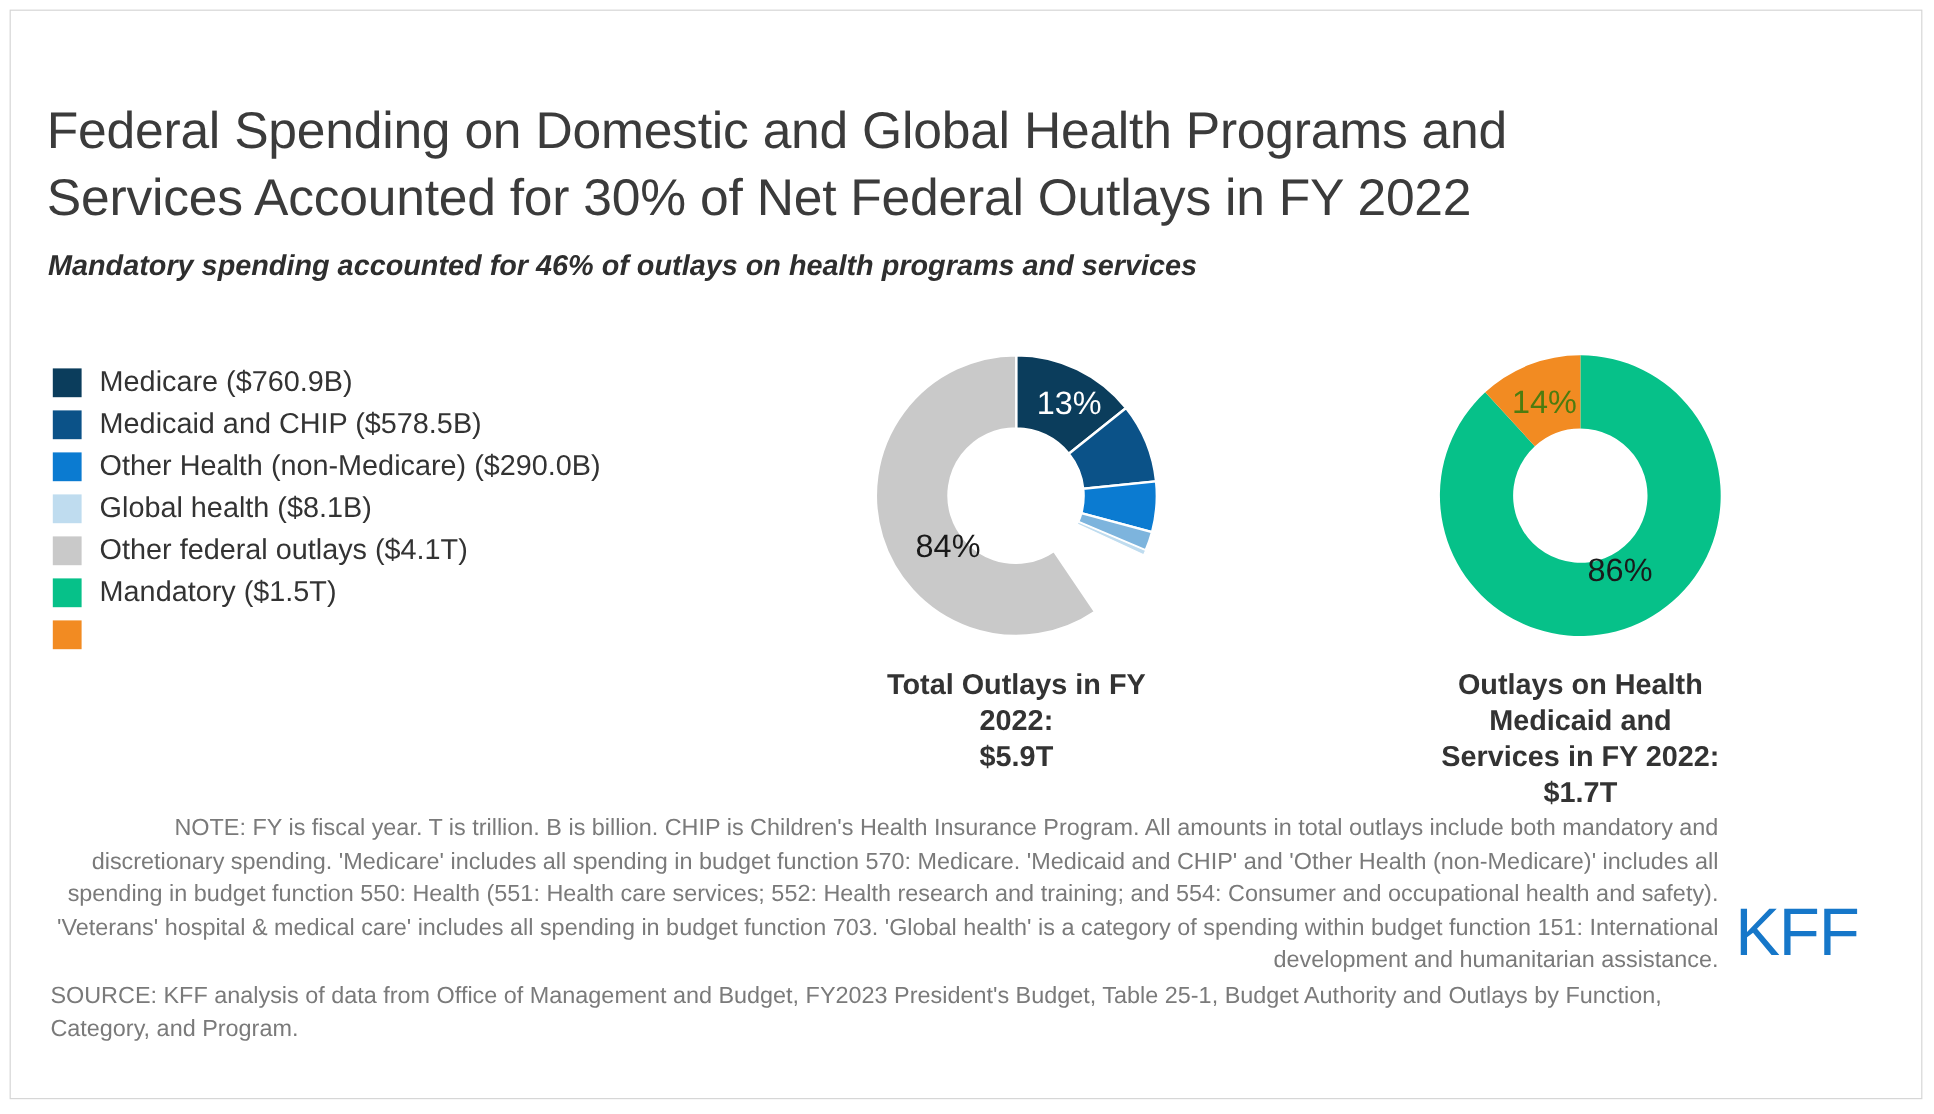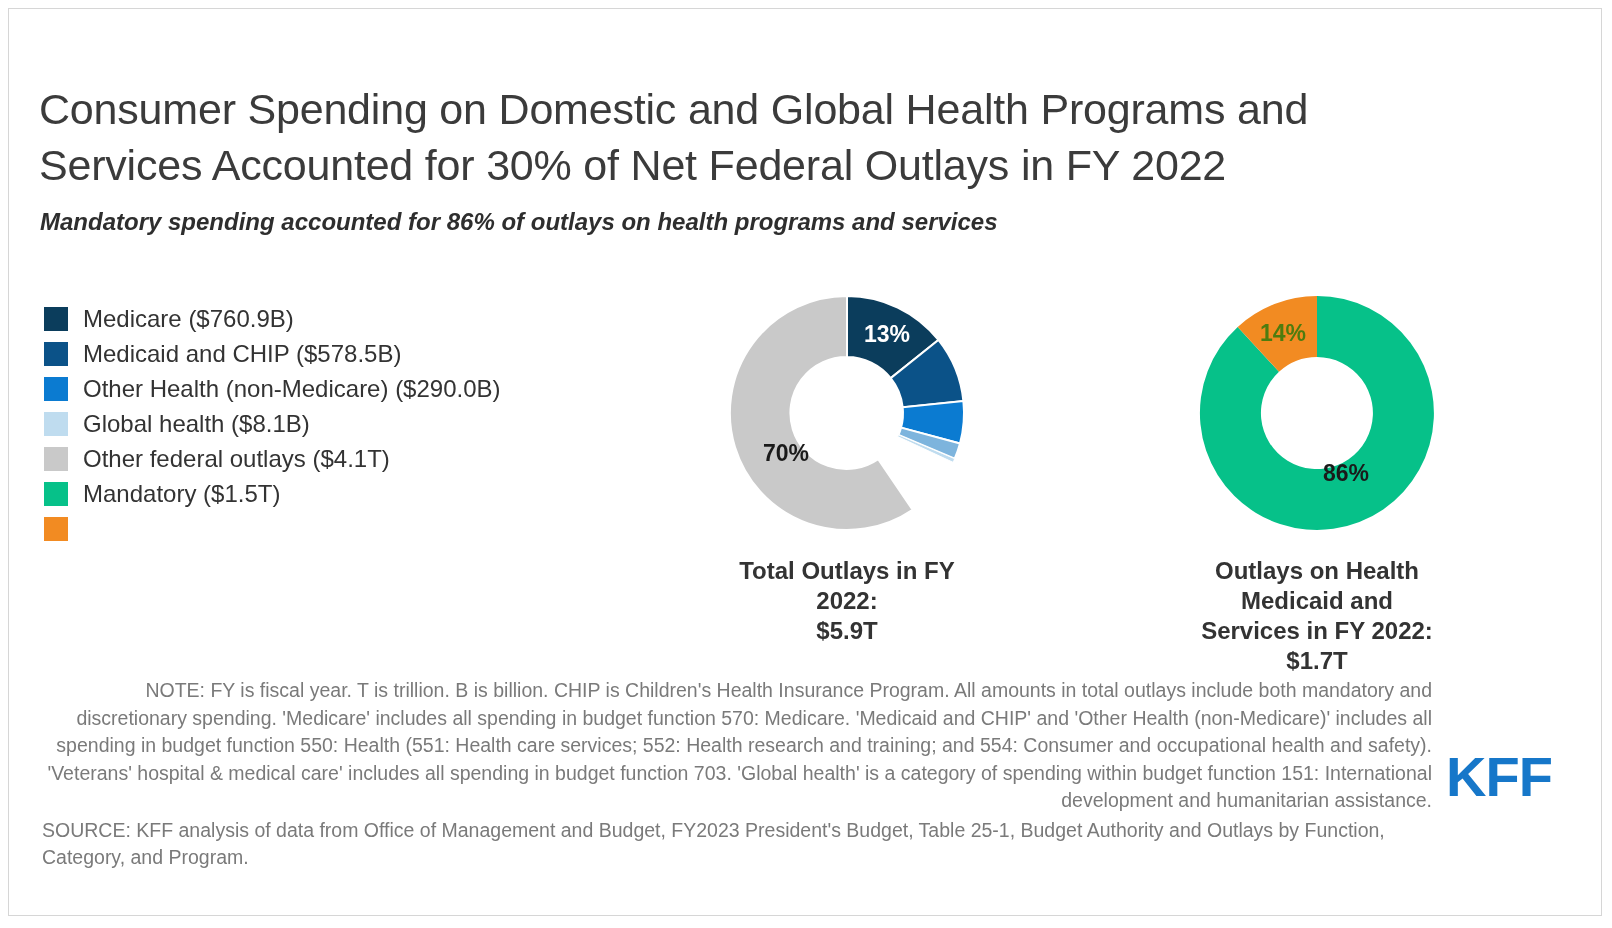--- a/index.html
+++ b/index.html
@@ -84,22 +84,22 @@
   .donut-caption {
     text-align: center;
     font-size: 24px;
     font-weight: 700;
     color: #333333;
     line-height: 30px;
     margin-top: 22px;
   }
   .slice-label {
     position: absolute;
-    font-size: 23px;
-    font-weight: 700;
+    font-size: 27px;
+    font-weight: 400;
     pointer-events: none;
     white-space: nowrap;
   }
 
   
   .notes {
     position: absolute;
     left: 33px;
     top: 668px;
     width: 1390px;
@@ -116,37 +116,37 @@
   .source-block {
     margin-top: 2px;
   }
 
   
   .kff-logo {
     position: absolute;
     left: 1437px;
     top: 735px;
     font-size: 56px;
-    font-weight: 700;
+    font-weight: 400;
     letter-spacing: -1px;
     color: #1677c9;
     font-family: "Liberation Sans", sans-serif;
   }
 </style>
 </head>
 <body>
 
 <div class="canvas">
 
   <div class="title">
-    <div>Consumer Spending on Domestic and Global Health Programs and</div>
+    <div>Federal Spending on Domestic and Global Health Programs and</div>
     <div>Services Accounted for 30% of Net Federal Outlays in FY 2022</div>
   </div>
 
-  <div class="subtitle">Mandatory spending accounted for 86% of outlays on health programs and services</div>
+  <div class="subtitle">Mandatory spending accounted for 46% of outlays on health programs and services</div>
 
   <div class="legend">
     <div class="legend-row">
       <span class="legend-swatch" style="background: rgb(11, 61, 92);"></span>
       <span class="legend-label">Medicare ($760.9B)</span>
     </div>
     <div class="legend-row">
       <span class="legend-swatch" style="background: rgb(11, 82, 136);"></span>
       <span class="legend-label">Medicaid and CHIP ($578.5B)</span>
     </div>
@@ -185,21 +185,21 @@
           <path fill="#0b7bd1" stroke="#ffffff" stroke-width="2" d="M 116.4 -11.9 A 117 117 0 0 1 113.0 30.5 L 54.1 14.6 A 56 56 0 0 0 55.7 -5.7 Z"></path>
 
           <path fill="#7db4dd" stroke="#ffffff" stroke-width="2" d="M 113.0 30.5 A 117 117 0 0 1 107.7 45.7 L 51.5 21.9 A 56 56 0 0 0 54.1 14.6 Z"></path>
 
           <path fill="#bfdcef" stroke="#ffffff" stroke-width="1" d="M 107.7 45.7 A 117 117 0 0 1 106.0 49.3 L 50.7 23.6 A 56 56 0 0 0 51.5 21.9 Z"></path>
 
           <circle cx="0" cy="0" r="55" fill="#ffffff"></circle>
         </g>
       </svg>
       <span class="slice-label" style="left:152px; top:29px; color:#ffffff;">13%</span>
-      <span class="slice-label" style="left:51px; top:148px; color:#1a1a1a;">70%</span>
+      <span class="slice-label" style="left:51px; top:148px; color:#1a1a1a;">84%</span>
     </div>
     <div class="donut-caption">
       <div>Total Outlays in FY 2022:</div>
       <div>$5.9T</div>
     </div>
   </div>
 
   <div class="donut-block" style="left:1173px; top:283px; width:270px;">
     <div class="donut-wrap" style="width:270px; height:242px;">
       <svg width="270" height="242" viewBox="0 0 270 242">

